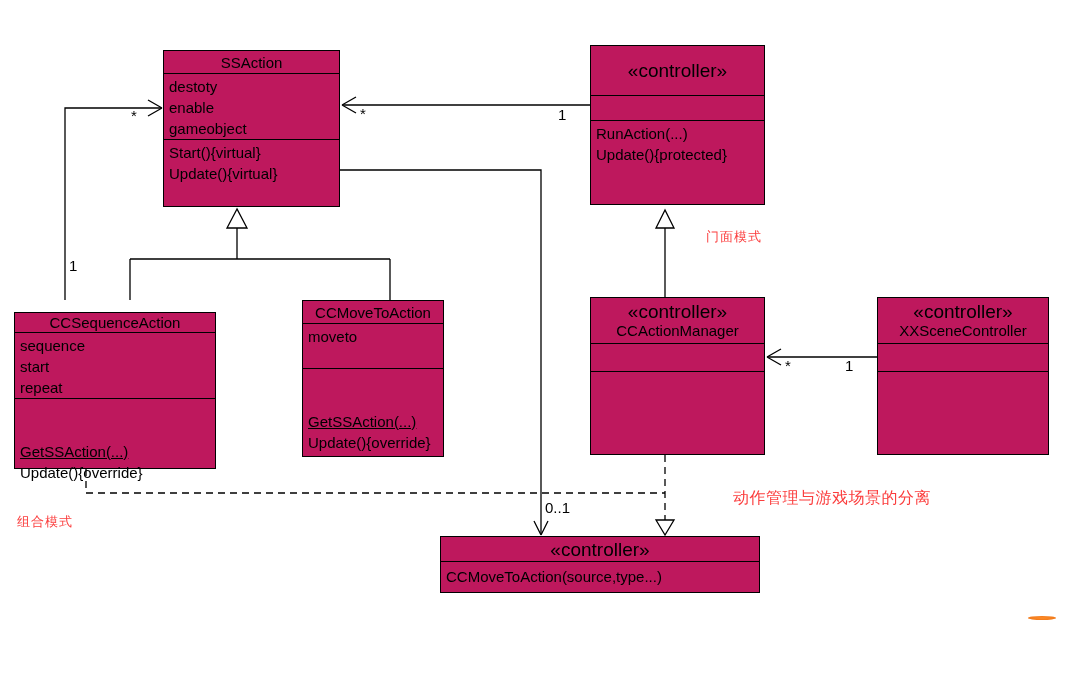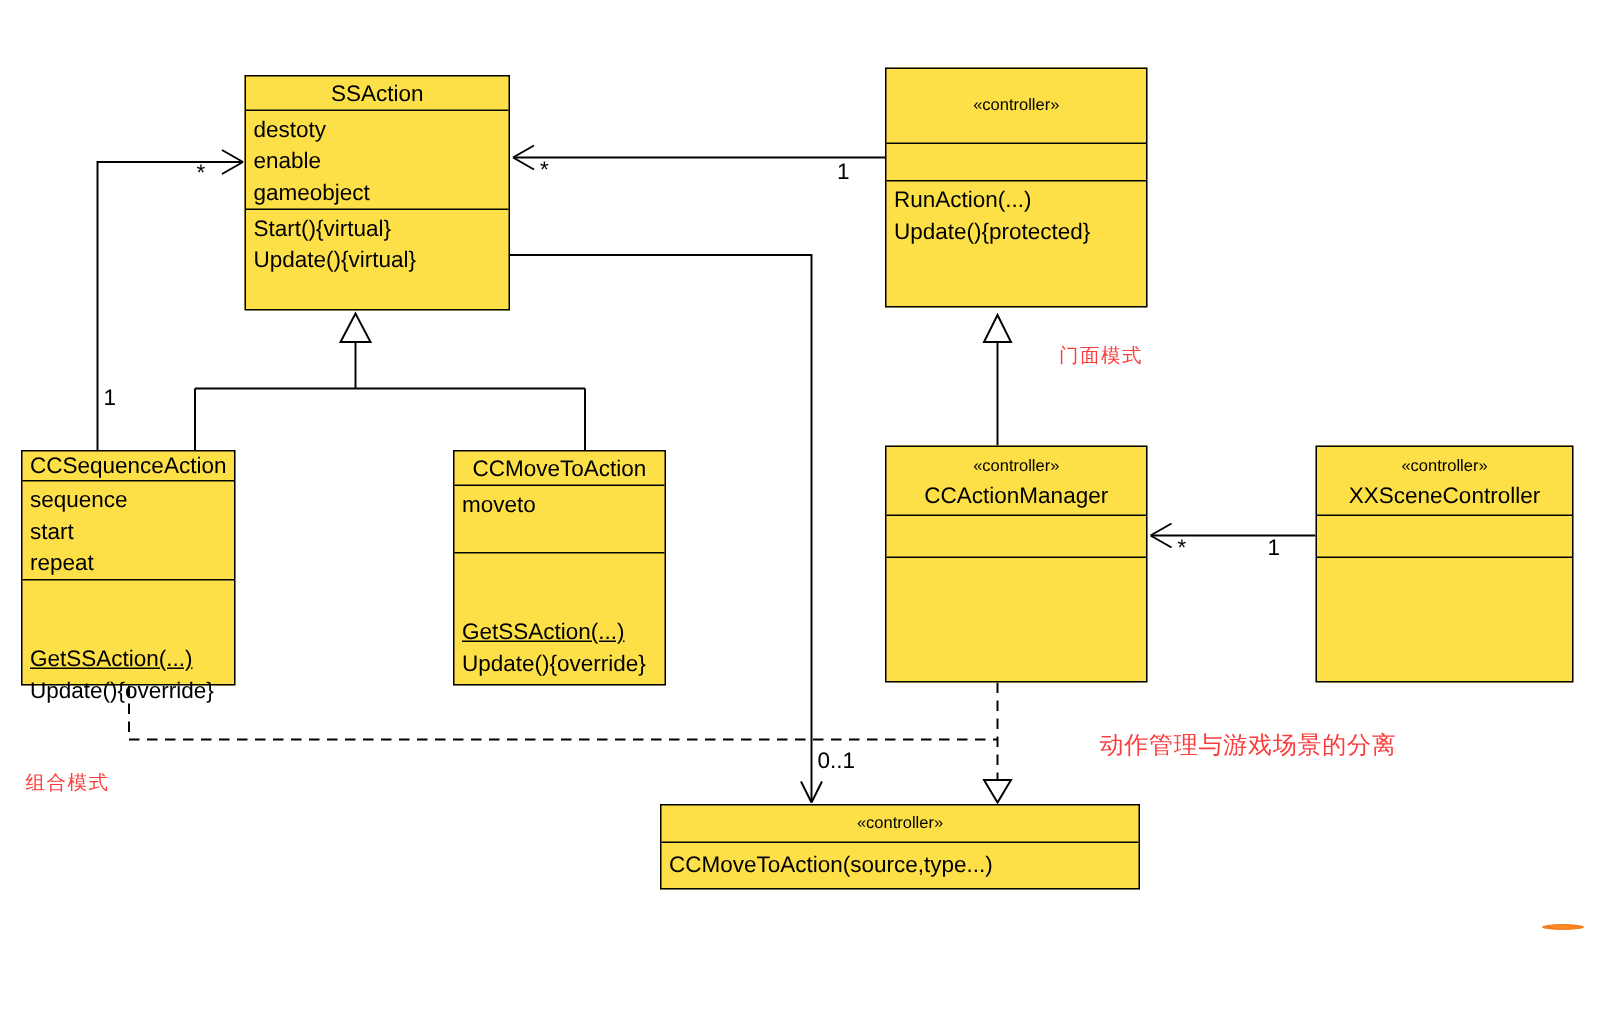--- a/index.html
+++ b/index.html
@@ -2,29 +2,29 @@
 <html style="--annotation: #fb3d3d; --line: #000000; --watermark: #e8e8e8; --accent-dash: #f07818;"><head>
 <meta charset="utf-8">
 <style>
   html,body{margin:0;padding:0;background:#fff;}
   #canvas{
     position:relative;width:1066px;height:688px;background:#ffffff;
     font-family:"Liberation Sans",sans-serif;color:#000;overflow:hidden;
   }
   #connectors{position:absolute;left:0;top:0;width:1066px;height:688px;}
   .cls{
-    position:absolute;background:#fde047;border:1.5px solid #000;
+    position:absolute;background:#be185d;border:1.5px solid #000;
     box-sizing:border-box;display:flex;flex-direction:column;font-size:15px;
   }
   .cls .hdr{
     box-sizing:border-box;border-bottom:1.5px solid #000;text-align:center;
     display:flex;flex-direction:column;justify-content:center;line-height:19px;
   }
   .cls .hdr .nm{font-size:15px;}
-  .cls .hdr .st{font-size:11px;}
+  .cls .hdr .st{font-size:19px;}
   .cls .sec{box-sizing:border-box;border-bottom:1.5px solid #000;padding:2px 5px 0 5px;}
   .cls .sec:last-child{border-bottom:none;flex:1;}
   .cls .ln{line-height:21px;white-space:nowrap;}
   .underline{text-decoration:underline;margin-top:40px;}
   .mult{position:absolute;font-size:15px;line-height:15px;}
   .annot{position:absolute;font-size:13px;line-height:19px;color:var(--annotation,#fb3d3d);letter-spacing:1px;white-space:nowrap;}
   .watermark{position:absolute;left:830px;top:657px;width:236px;height:22px;font-size:15px;color:var(--watermark,#e8e8e8);margin-top:32px;}
   .watermark span{position:absolute;top:0;white-space:nowrap;}
   .wm-a{left:0;}
   .wm-b{left:24px;}
@@ -101,21 +101,21 @@
     <div class="hdr" style="height:50px">
       <div class="st">«controller»</div>
     </div>
     <div class="sec" style="height:25px"></div>
     <div class="sec">
       <div class="ln">RunAction(...)</div>
       <div class="ln">Update(){protected}</div>
     </div>
   </div>
 
-  <div class="cls" style="left:14px;top:300px;width:143px;height:157px">
+  <div class="cls" style="left:14px;top:312px;width:202px;height:157px">
     <div class="hdr" style="height:23px">
       <div class="nm">CCSequenceAction</div>
     </div>
     <div class="sec" style="height:66px">
       <div class="ln">sequence</div>
       <div class="ln">start</div>
       <div class="ln">repeat</div>
     </div>
     <div class="sec">
       <div class="ln underline">GetSSAction(...)</div>

